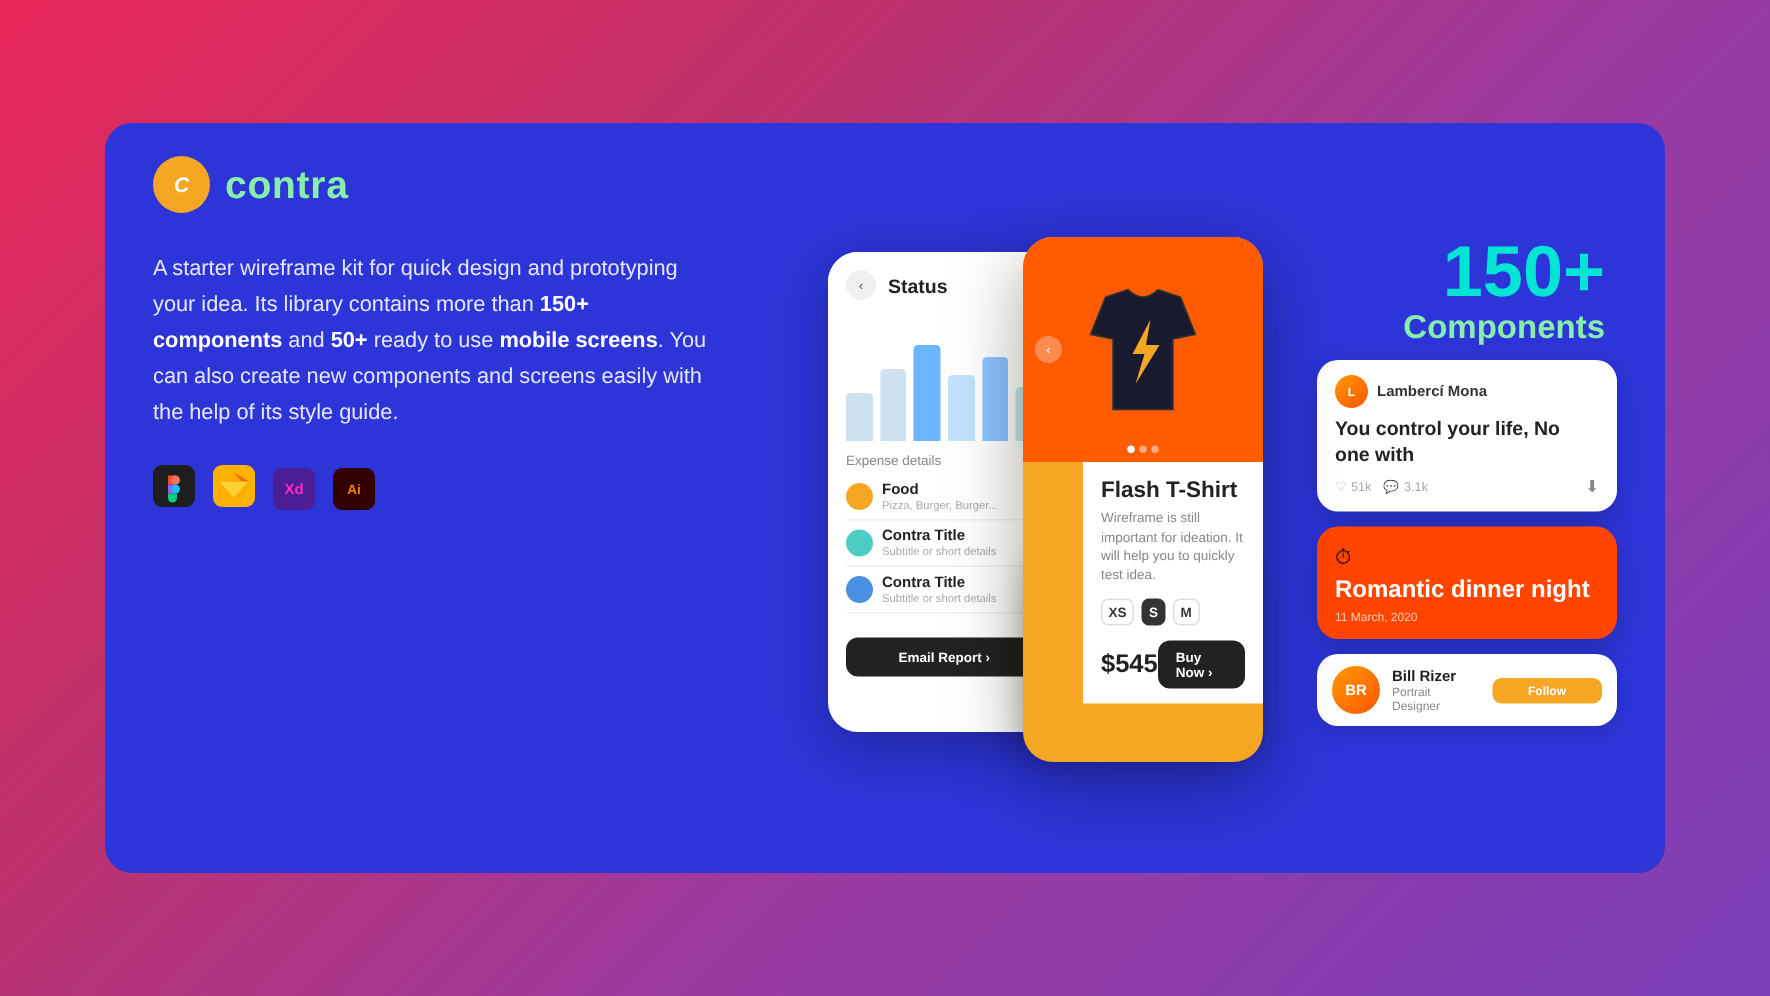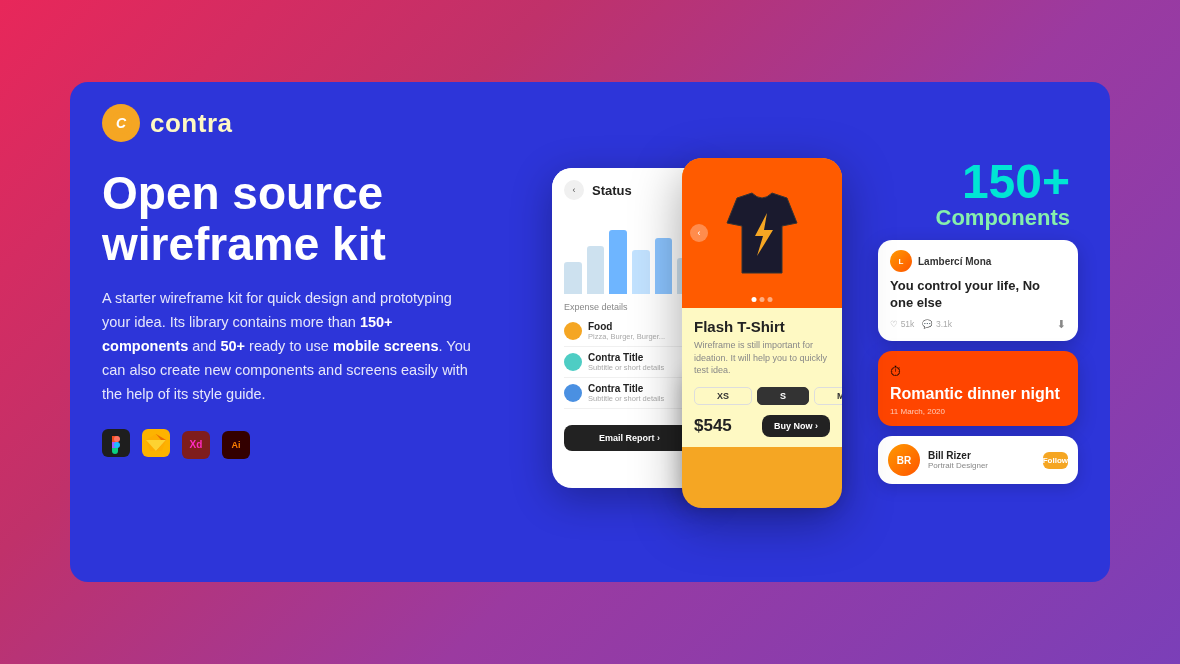--- a/index.html
+++ b/index.html
@@ -43,21 +43,21 @@
       border-radius: 50%;
       display: flex;
       align-items: center;
       justify-content: center;
       font-size: 20px;
       font-weight: 900;
       color: #fff;
       font-style: italic;
     }
     .logo-text {
-      color: #fef9c3;
+      color: #86efac;
       font-size: 26px;
       font-weight: 700;
       letter-spacing: 0.5px;
     }
     .share-btn {
       background: transparent;
       border: 2px solid rgba(255,255,255,0.7);
       border-radius: 30px;
       color: #fff;
       padding: 8px 22px;
@@ -264,43 +264,44 @@
       gap: 3px;
     }
     .product-dot {
       width: 5px;
       height: 5px;
       border-radius: 50%;
       background: rgba(255,255,255,0.5);
     }
     .product-dot.active { background: #fff; }
     .product-info {
-      background: #fef9c3;
+      background: #ffffff;
       flex: 1;
       padding: 10px 12px;
+      margin-left: 40px;
     }
     .product-name {
       font-size: 15px;
       font-weight: 800;
       color: #222;
       margin-bottom: 4px;
     }
     .product-desc {
       font-size: 9px;
       color: #888;
       margin-bottom: 10px;
       line-height: 1.4;
     }
     .size-options {
       display: flex;
       gap: 5px;
       margin-bottom: 10px;
     }
     .size-btn {
-      padding: 3px 22px;
+      padding: 3px 4px;
       border: 1px solid #ddd;
       border-radius: 5px;
       font-size: 9px;
       font-weight: 600;
       color: #333;
     }
     .size-btn.active { background: #333; color: #fff; border-color: #333; }
     .price-row {
       display: flex;
       align-items: center;
@@ -485,21 +486,21 @@
       color: #fff;
       flex-shrink: 0;
     }
     .user-info { flex: 1; }
     .user-name { font-size: 10px; font-weight: 700; color: #222; }
     .user-role { font-size: 8px; color: #888; }
     .follow-btn {
       background: #F5A623;
       color: #fff;
       border-radius: 6px;
-      padding: 4px 0;
+      padding: 4px 24px;
       font-size: 8px;
       font-weight: 700;
     }
   </style>
 </head>
 <body>
 
 <div class="main-card">
 
   <div class="header">
@@ -510,24 +511,20 @@
           <text x="11" y="16" text-anchor="middle" font-size="14" font-weight="900" fill="white" font-style="italic" font-family="Arial">C</text>
         </svg>
       </div>
       <span class="logo-text">contra</span>
     </div>
   </div>
 
   <div class="content-area">
 
     <div class="left-content">
-      <div class="main-heading">
-        <span>Open source</span><br>
-        <span>wireframe kit</span>
-      </div>
       <p class="description">
         A starter wireframe kit for quick design and prototyping your idea. Its library contains more than <strong>150+ components</strong> and <strong>50+</strong> ready to use <strong>mobile screens</strong>. You can also create new components and screens easily with the help of its style guide.
       </p>
       <div class="tool-icons">
 
         <div>
           <svg width="28" height="28" viewBox="0 0 28 28" fill="none" xmlns="http://www.w3.org/2000/svg">
             <rect width="28" height="28" rx="6" fill="#1E1E1E"></rect>
             <path d="M10 7h4a3 3 0 010 6H10V7z" fill="#F24E1E"></path>
             <path d="M10 13h4a3 3 0 010 6H10v-6z" fill="#A259FF"></path>
@@ -541,21 +538,21 @@
           <svg width="28" height="28" viewBox="0 0 28 28" fill="none">
             <rect width="28" height="28" rx="6" fill="#FDB300"></rect>
             <polygon points="14,5 24,11 20,22 8,22 4,11" fill="#FDAD00"></polygon>
             <polygon points="14,5 24,11 14,22" fill="#EA6C00"></polygon>
             <polygon points="14,5 4,11 14,22" fill="#FDAD00"></polygon>
             <polygon points="4,11 24,11 14,22" fill="#FDD231"></polygon>
             <polygon points="14,5 9,11 19,11" fill="#FDAD00"></polygon>
           </svg>
         </div>
 
-        <div class="tool-icon tool-xd" style="width:28px;height:28px;border-radius:6px;background:#7f1d1d;font-size:10px;font-weight:800;color:#FF2BC2;display:flex;align-items:center;justify-content:center;">Xd</div>
+        <div class="tool-icon tool-xd" style="width:28px;height:28px;border-radius:6px;background:#4c1d95;font-size:10px;font-weight:800;color:#FF2BC2;display:flex;align-items:center;justify-content:center;">Xd</div>
 
         <div style="width:28px;height:28px;border-radius:6px;background:#300;display:flex;align-items:center;justify-content:center;font-size:9px;font-weight:900;color:#FF7F00;">Ai</div>
       </div>
     </div>
 
     <div class="right-content">
 
       <div class="phone-mockup-1">
         <div class="phone-header">
           <div class="phone-back-btn">‹</div>
@@ -654,21 +651,21 @@
         <div class="components-badge">
           <div class="components-number">150+</div>
           <div class="components-label">Components</div>
         </div>
 
         <div class="quote-card">
           <div class="quote-user-row">
             <div class="avatar-small">L</div>
             <span class="quote-username">Lambercí Mona</span>
           </div>
-          <div class="quote-text">You control your life, No one else</div>
+          <div class="quote-text">You control your life, No one with</div>
           <div class="quote-stats">
             <div class="stat">
               <span>♡</span>
               <span>51k</span>
             </div>
             <div class="stat">
               <span>💬</span>
               <span>3.1k</span>
             </div>
             <div class="stat-download">⬇</div>

